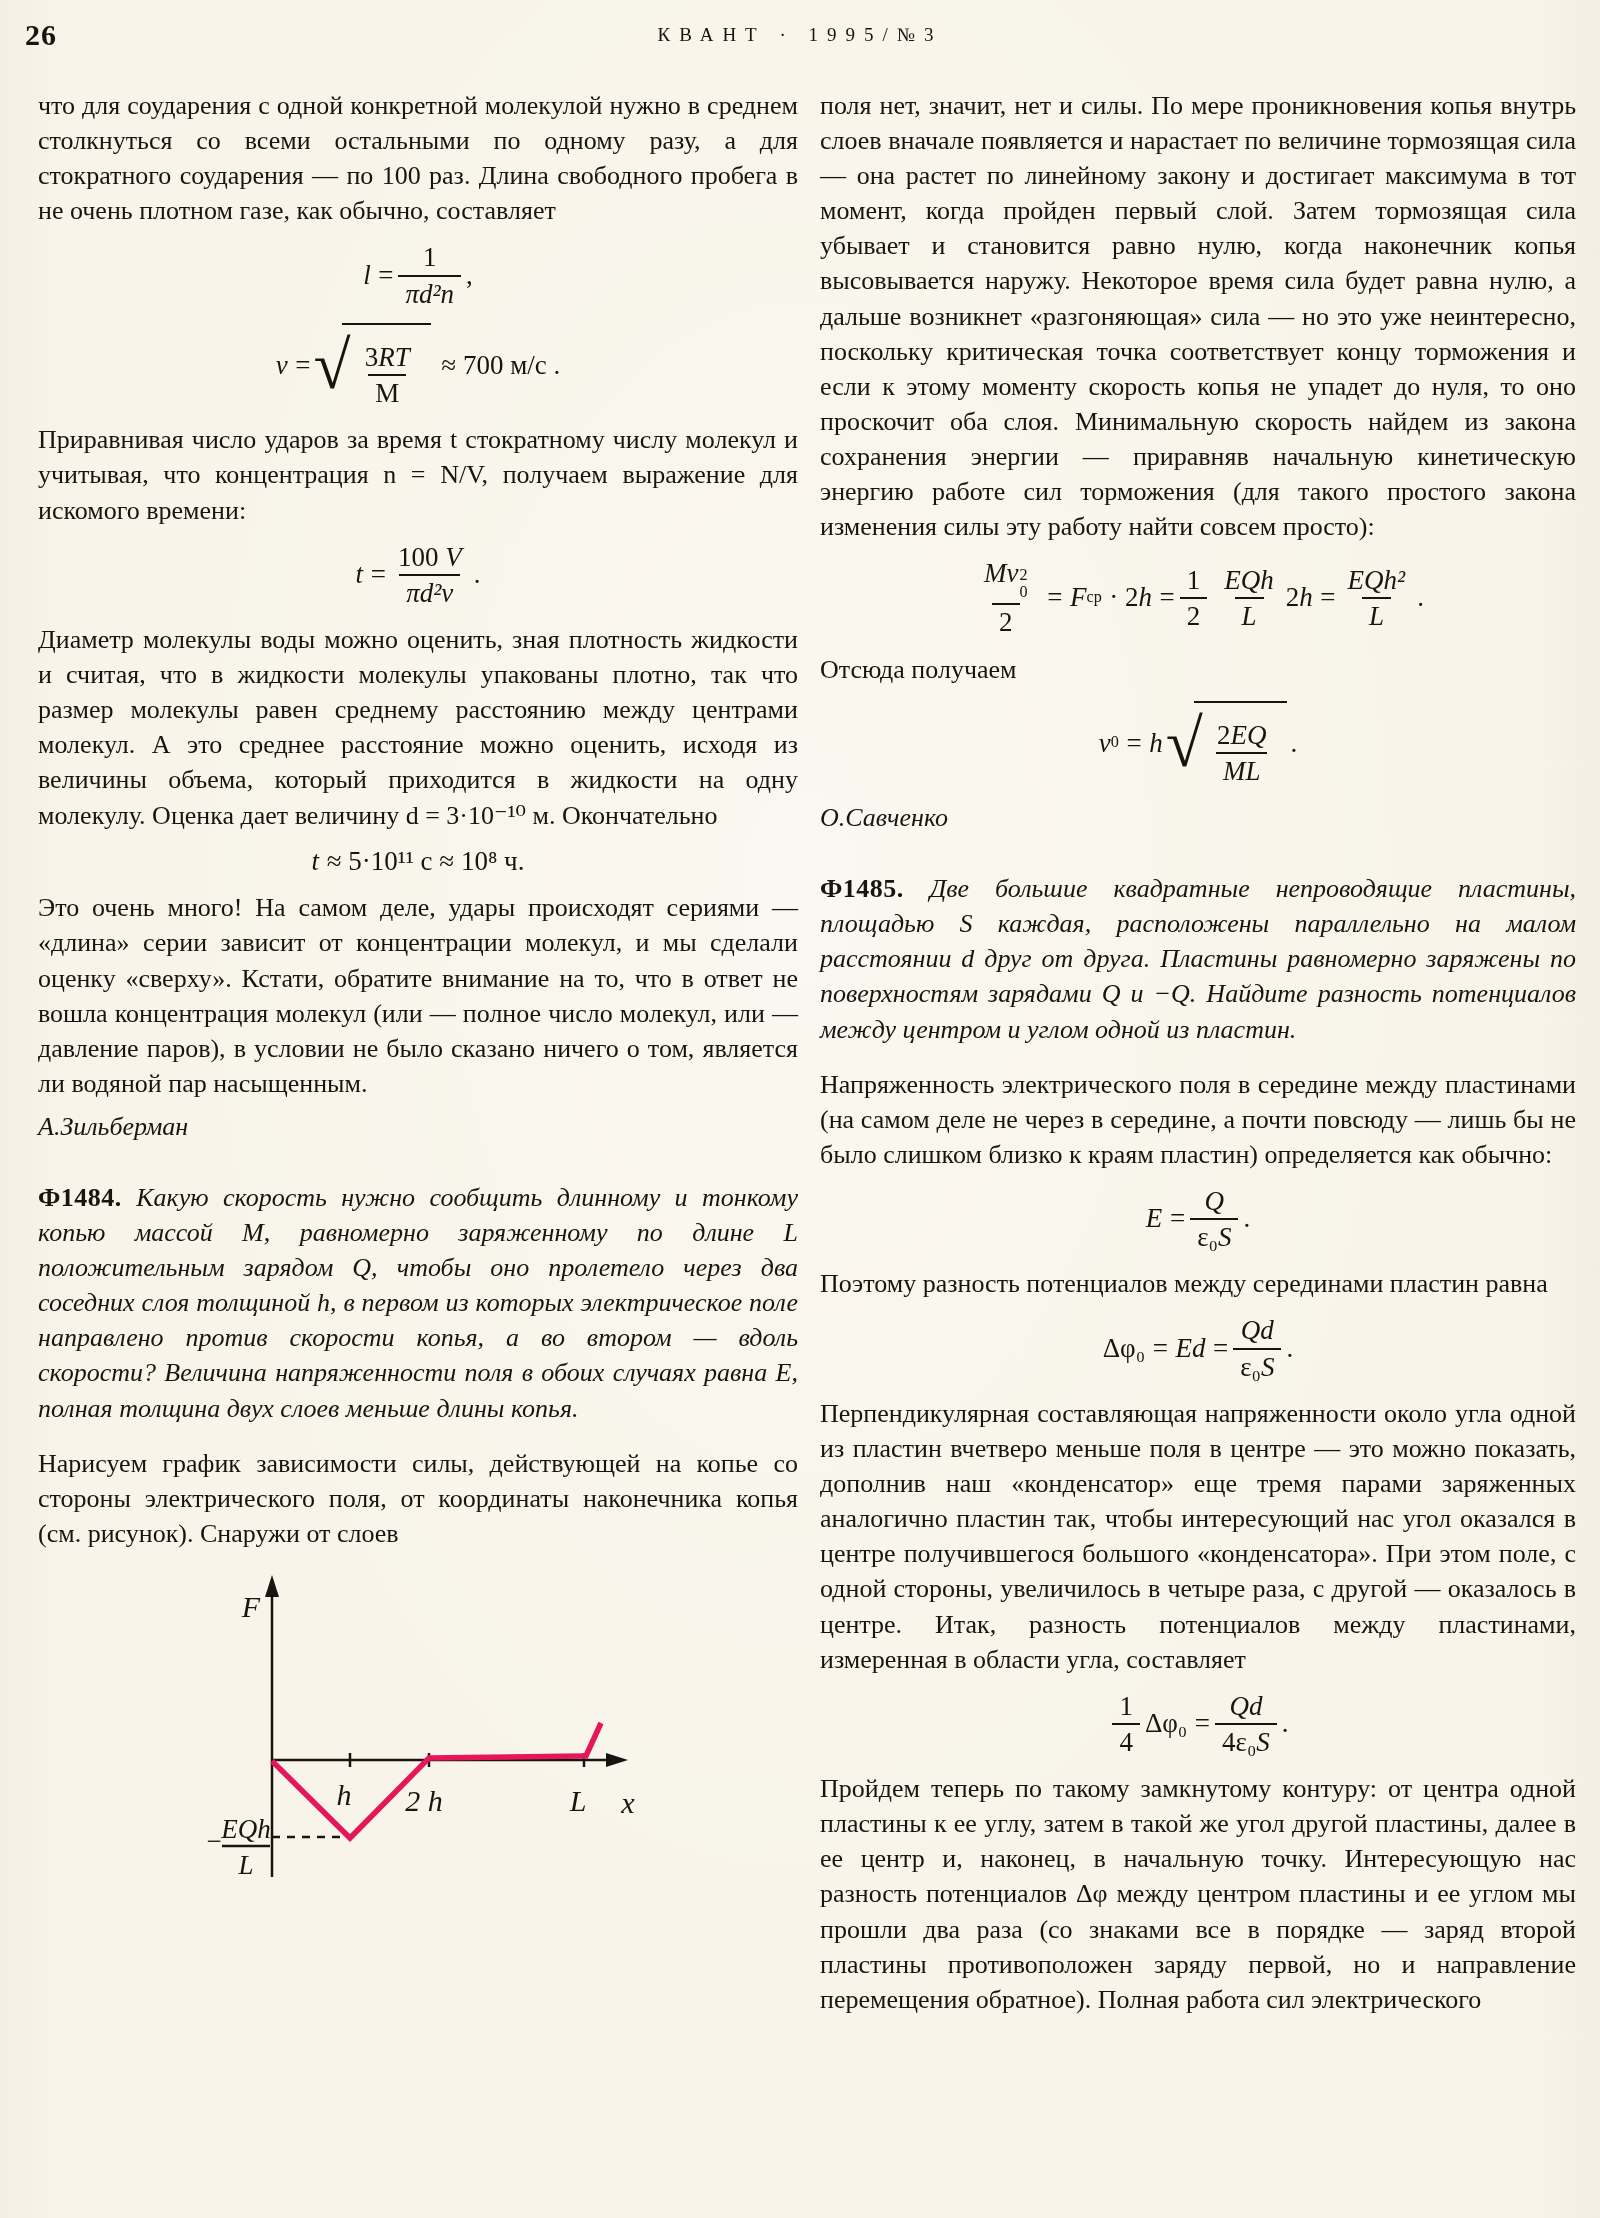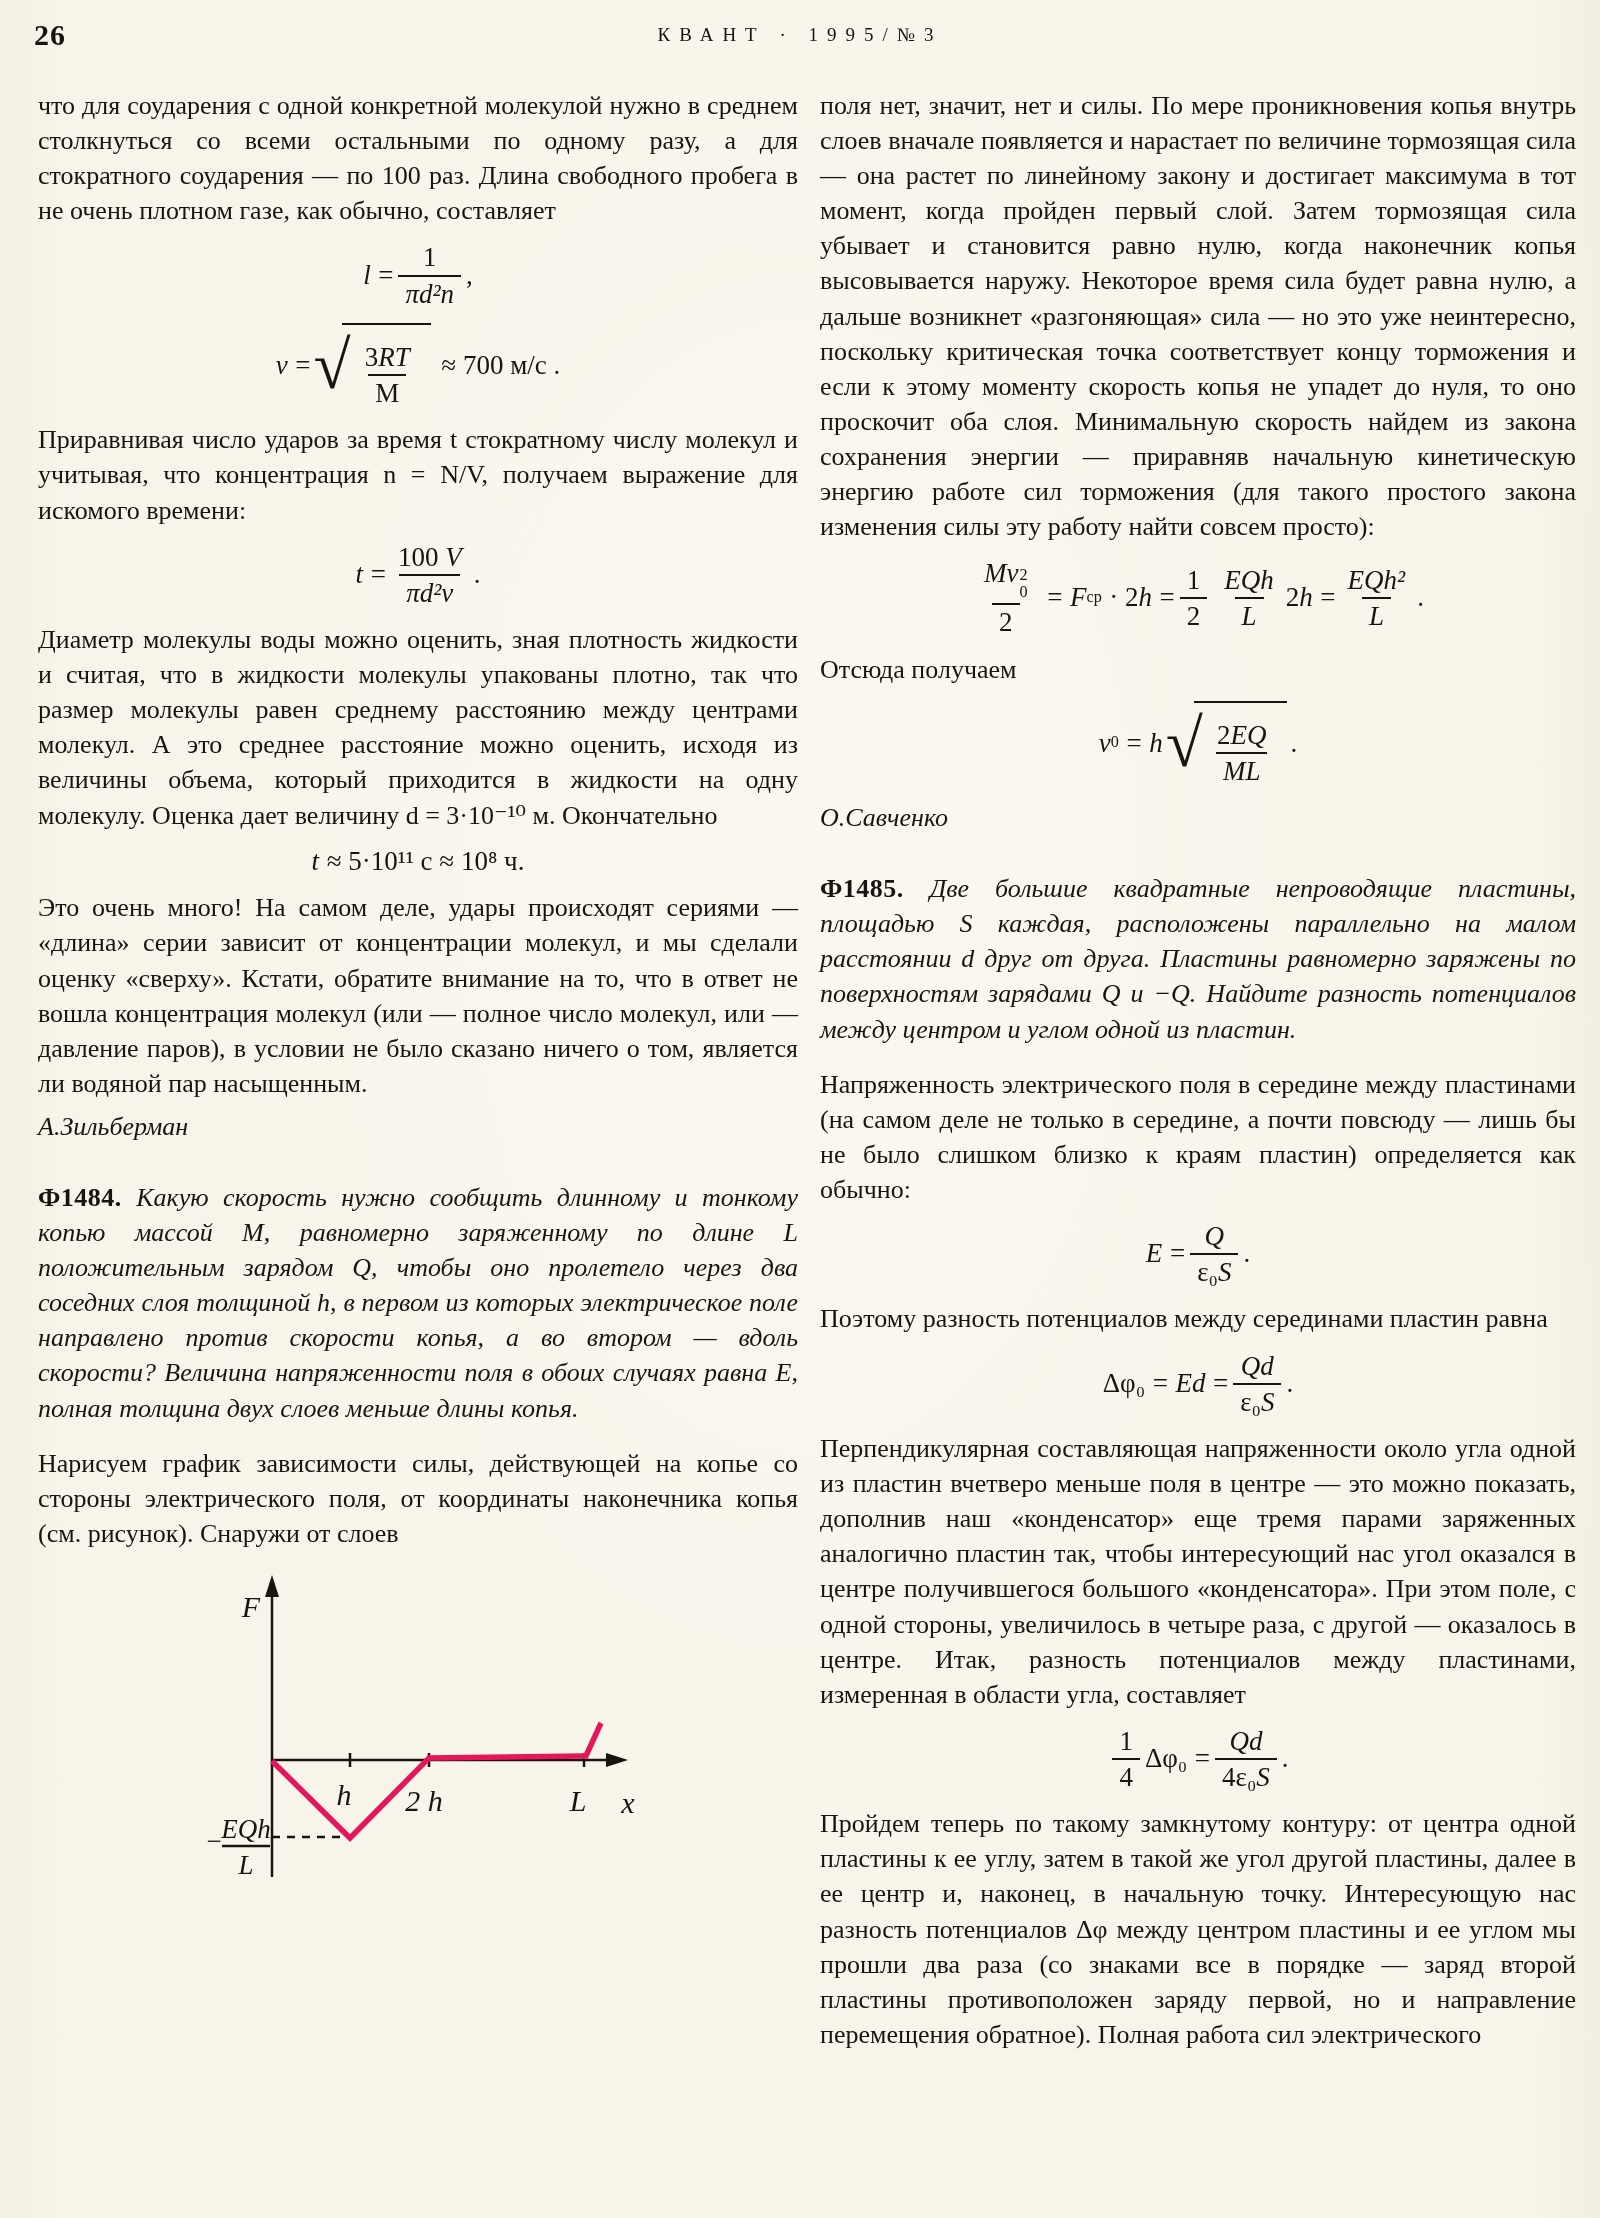--- a/index.html
+++ b/index.html
@@ -8,21 +8,21 @@
     background:#f7f3e8;
     font-family:"Liberation Serif","DejaVu Serif",serif;
     color:#18140f;
   }
   .page{position:relative;width:1600px;height:2218px;overflow:hidden;
     background:
       radial-gradient(ellipse at 50% 40%, rgba(255,255,255,0.35), rgba(0,0,0,0) 60%),
       linear-gradient(90deg, #f3efe2 0%, #f8f4e9 4%, #f8f4e9 96%, #f2eee1 100%),
       #f7f3e8;
   }
-  .page-number{position:absolute;top:18px;left:34px;font-size:30px;font-weight:700;letter-spacing:1px;}
+  .page-number{position:absolute;top:18px;left:25px;font-size:30px;font-weight:700;letter-spacing:1px;}
   .header-title{position:absolute;top:24px;left:0;right:0;text-align:center;
     font-size:19px;font-weight:400;letter-spacing:9px;}
   .col{position:absolute;top:88px;font-size:26px;line-height:1.35;text-align:justify;}
   .col-left{left:38px;width:760px;}
   .col-right{left:820px;width:756px;}
   .para{margin:0;}
   .formula{display:flex;justify-content:center;align-items:center;
     margin:14px 0;font-size:27px;line-height:1.1;text-align:center;white-space:nowrap;}
   .it{font-style:italic;}
   .rm{font-style:normal;}
@@ -215,21 +215,21 @@
       <span class="rm">.</span>
     </div>
 
     <div class="author">О.Савченко</div>
 
     <p class="para prob">
       <span class="prob-id">Ф1485.</span>
       <span>Две большие квадратные непроводящие пластины, площадью S каждая, расположены параллельно на малом расстоянии d друг от друга. Пластины равномерно заряжены по поверхностям зарядами Q и −Q. Найдите разность потенциалов между центром и углом одной из пластин.</span>
     </p>
 
-    <p class="para" style="margin-top:20px;">Напряженность электрического поля в середине между пластинами (на самом деле не только в середине, а почти повсюду — лишь бы не было слишком близко к краям пластин) определяется как обычно:</p>
+    <p class="para" style="margin-top:20px;">Напряженность электрического поля в середине между пластинами (на самом деле не через в середине, а почти повсюду — лишь бы не было слишком близко к краям пластин) определяется как обычно:</p>
 
     <div class="formula">
       <span class="it">E</span>
       <span class="gap"></span>
       <span class="rm">=</span>
       <span class="frac">
         <span class="num it">Q</span>
         <span class="den"><span class="rm">ε₀</span><span class="it">S</span></span>
       </span>
       <span class="rm">.</span>

